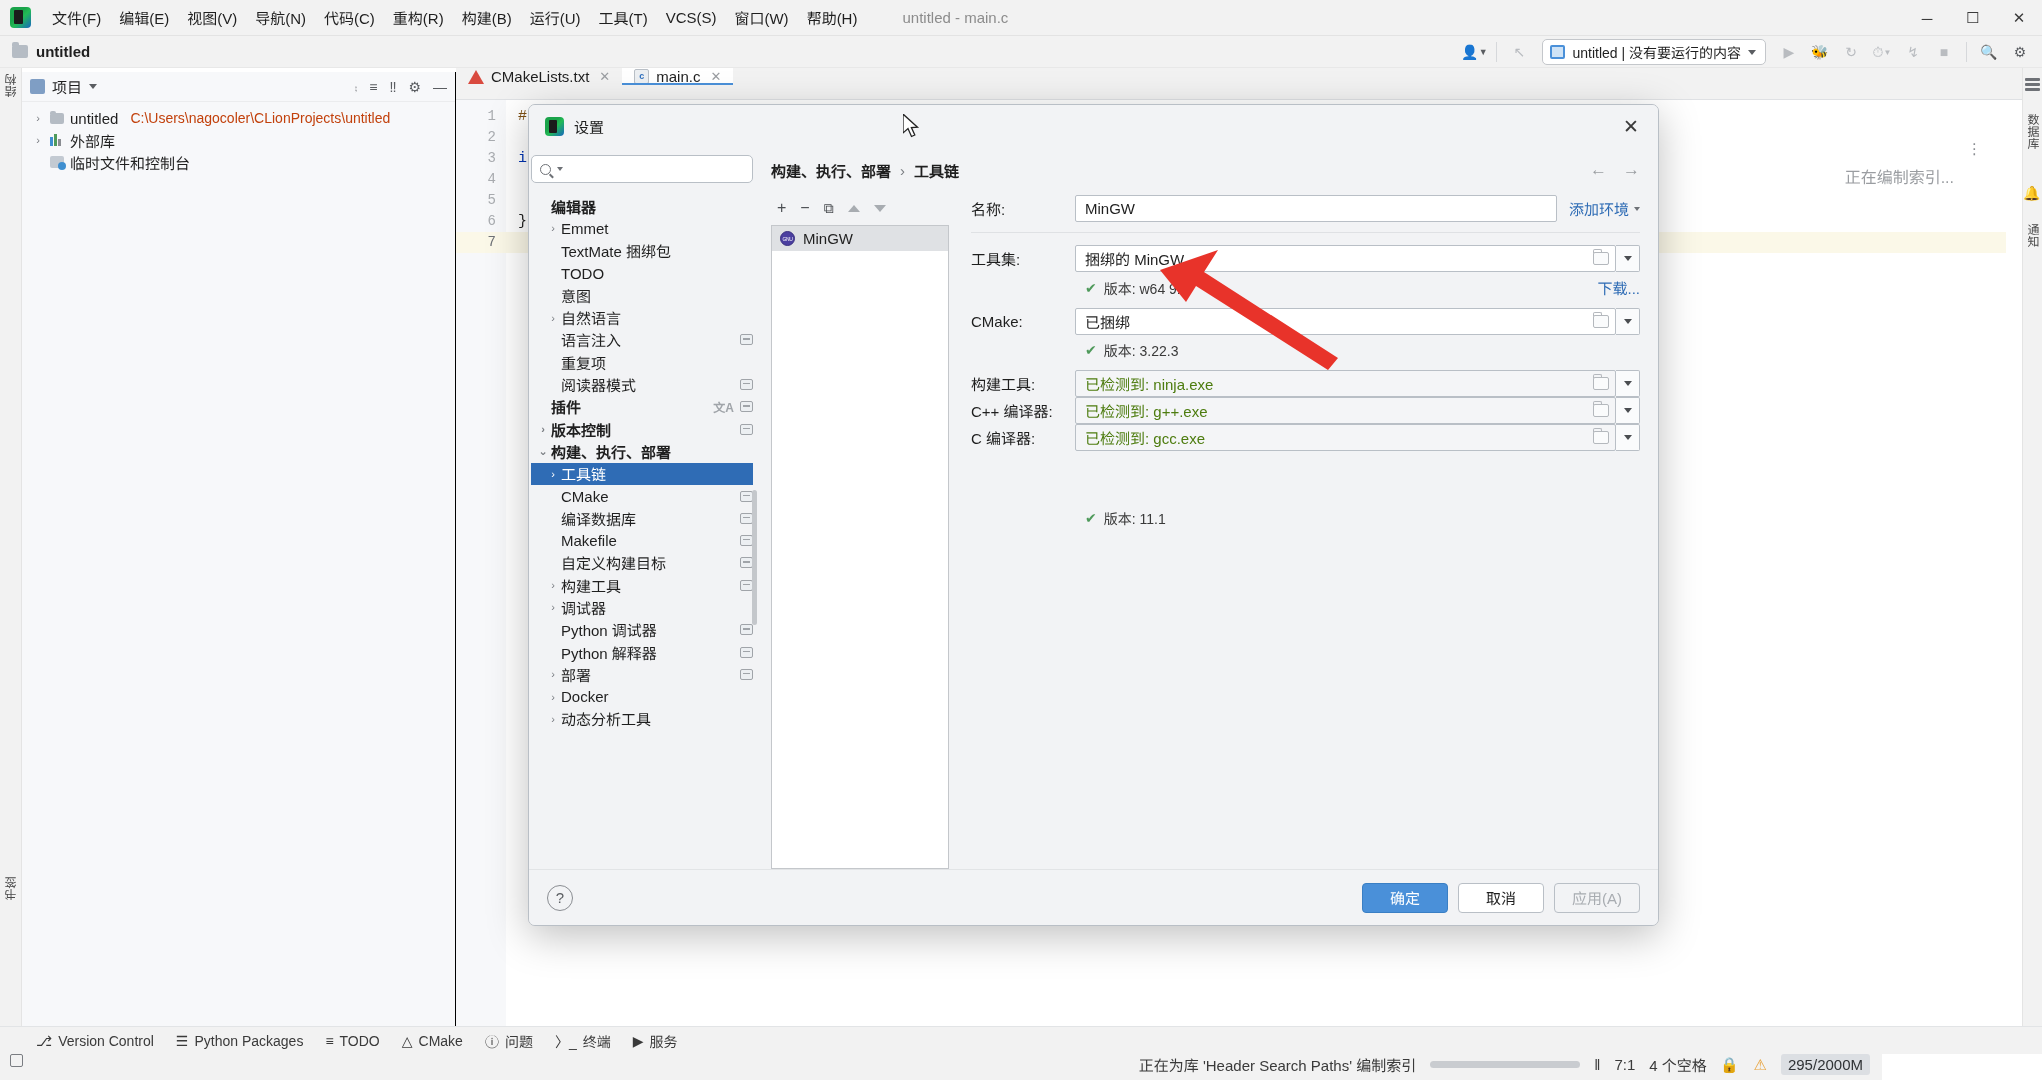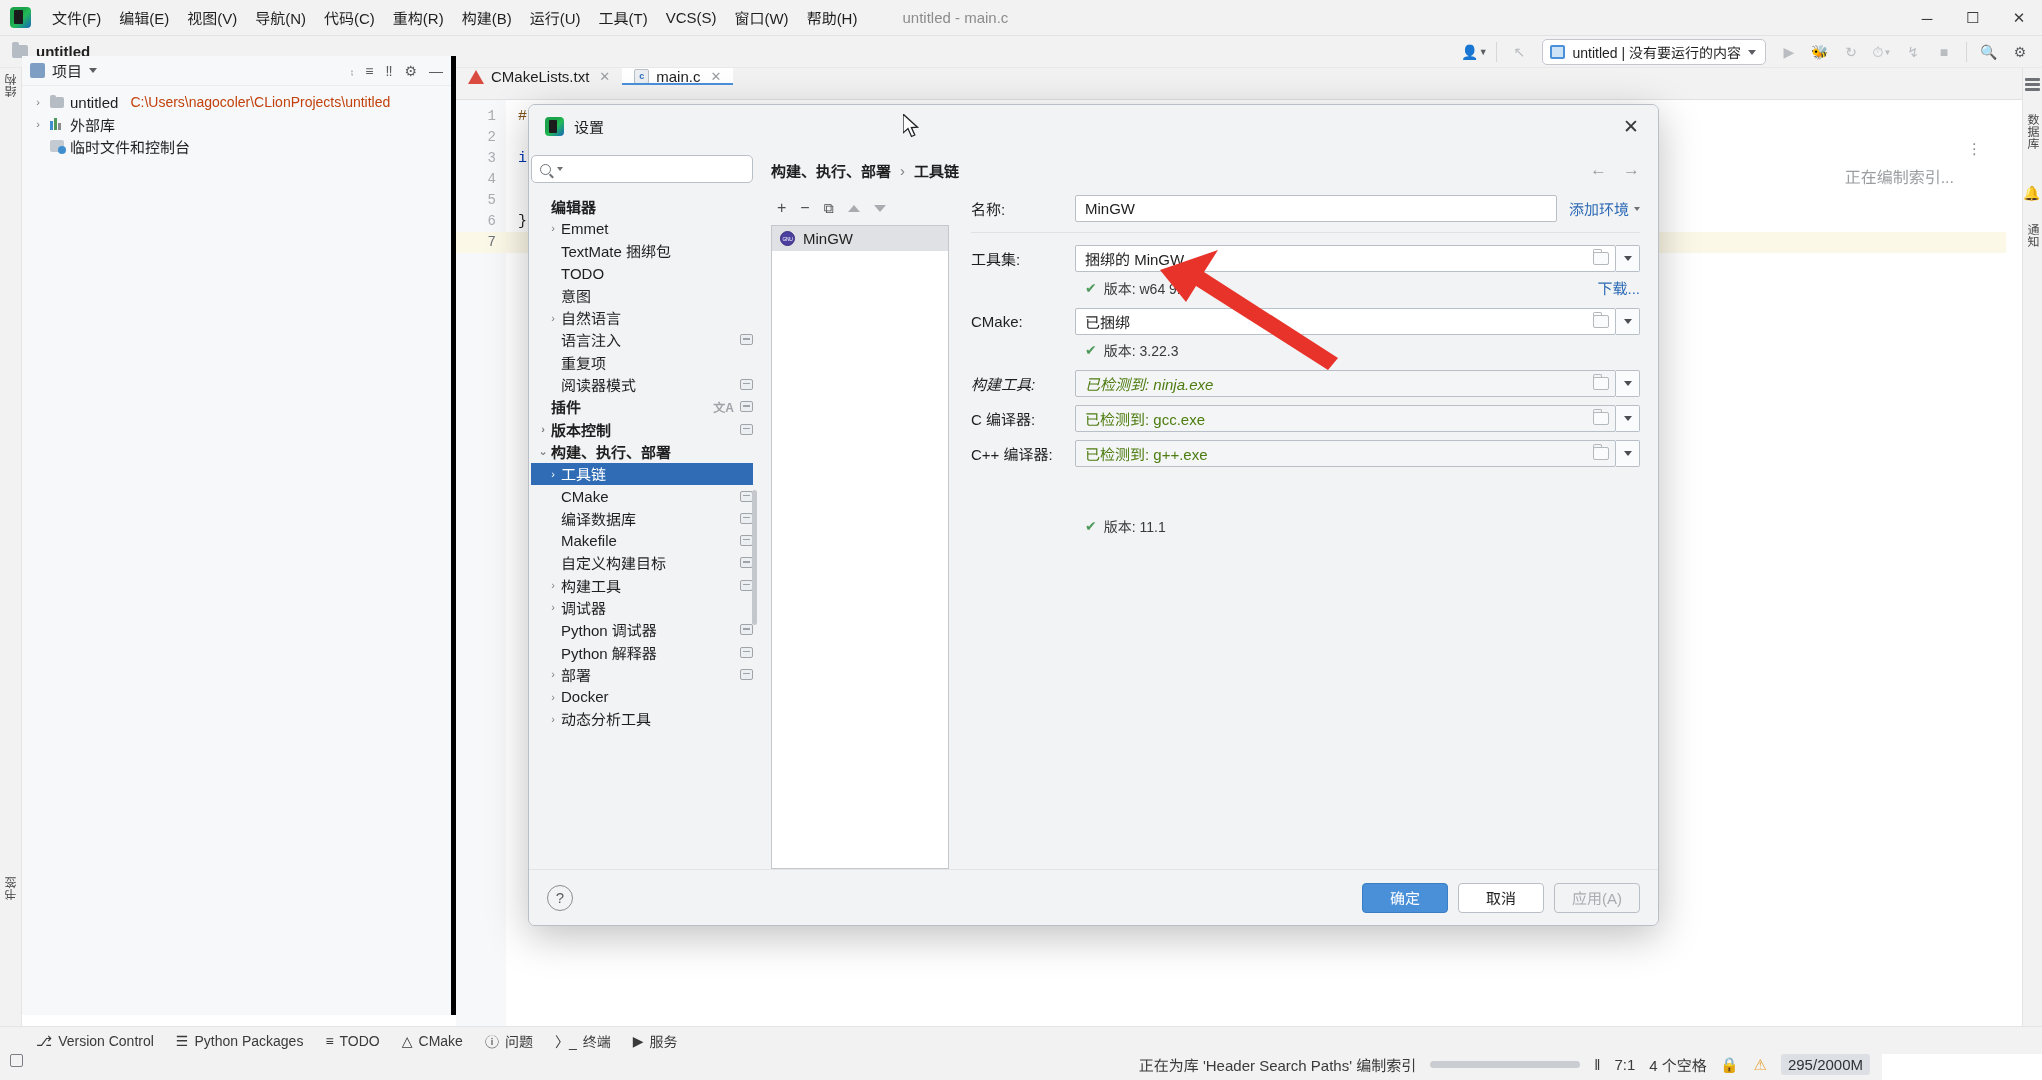--- a/index.html
+++ b/index.html
@@ -85,22 +85,22 @@
     background: #f2f2f2; border-right: 1px solid #e4e4e4;
   }
   .vtab {
     writing-mode: vertical-rl; text-orientation: mixed;
     font-size: 12px; color: #4a4a4a; padding: 6px 3px; white-space: nowrap;
   }
   .vtab.rot { transform: rotate(180deg); }
 
   
   .projpanel {
-    position: absolute; left: 22px; top: 56px; width: 434px; height: 959px;
-    background: #f7f8fa; border-right: 5px solid #000000;
+    position: absolute; left: 22px; top: 72px; width: 434px; height: 959px;
+    background: #f7f8fa; border-right: 1px solid #000000;
   }
   .proj-toolbar {
     height: 30px; display: flex; align-items: center; padding: 0 8px; gap: 7px;
     border-bottom: 1px solid #ebecee;
   }
   .proj-toolbar .pticon {
     width: 15px; height: 15px; background: #7f9ec4; border-radius: 2px; flex: none;
   }
   .proj-toolbar .ptlabel { font-size: 15px; }
   .caret-d { width:0;height:0;border-left:4px solid transparent;border-right:4px solid transparent;
@@ -645,46 +645,46 @@
               </div>
               <div class="ddbtn">
                   <span class="cd"></span>
                 </div>
             </div>
             <div class="verline">
               <span class="check">✔</span>
               <span class="vtext">版本: 3.22.3</span>
             </div>
 
-            <div class="frow" style="margin-bottom:8px;font-style:italic;">
+            <div class="frow" style="">
               <div class="flabel">构建工具:</div>
               <div class="finput muted">
                 <span class="val ph">已检测到: ninja.exe</span>
                 <span class="fldr"></span>
               </div>
               <div class="ddbtn">
                   <span class="cd"></span>
                 </div>
             </div>
 
-            <div class="frow" style="margin-bottom:8px;">
-              <div class="flabel">C 编译器:</div>
+            <div class="frow">
+              <div class="flabel">C++ 编译器:</div>
               <div class="finput muted">
-                <span class="val ph">已检测到: gcc.exe</span>
+                <span class="val ph">已检测到: g++.exe</span>
                 <span class="fldr"></span>
               </div>
               <div class="ddbtn">
                   <span class="cd"></span>
                 </div>
             </div>
 
-            <div class="frow">
-              <div class="flabel">C++ 编译器:</div>
+            <div class="frow" style="margin-bottom:8px;">
+              <div class="flabel">C 编译器:</div>
               <div class="finput muted">
-                <span class="val ph">已检测到: g++.exe</span>
+                <span class="val ph">已检测到: gcc.exe</span>
                 <span class="fldr"></span>
               </div>
               <div class="ddbtn">
                   <span class="cd"></span>
                 </div>
             </div>
 
             <div class="spacer-44"></div>
 
             <div class="verline">

